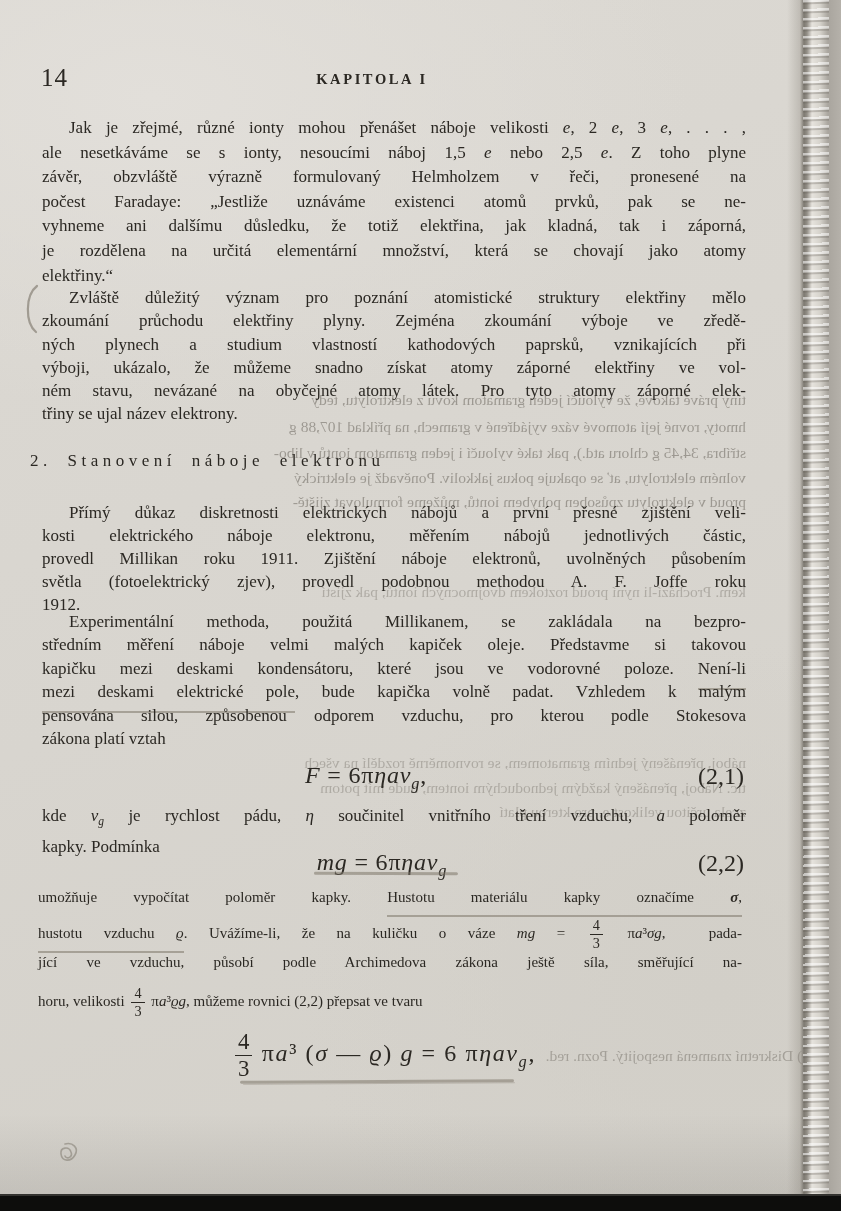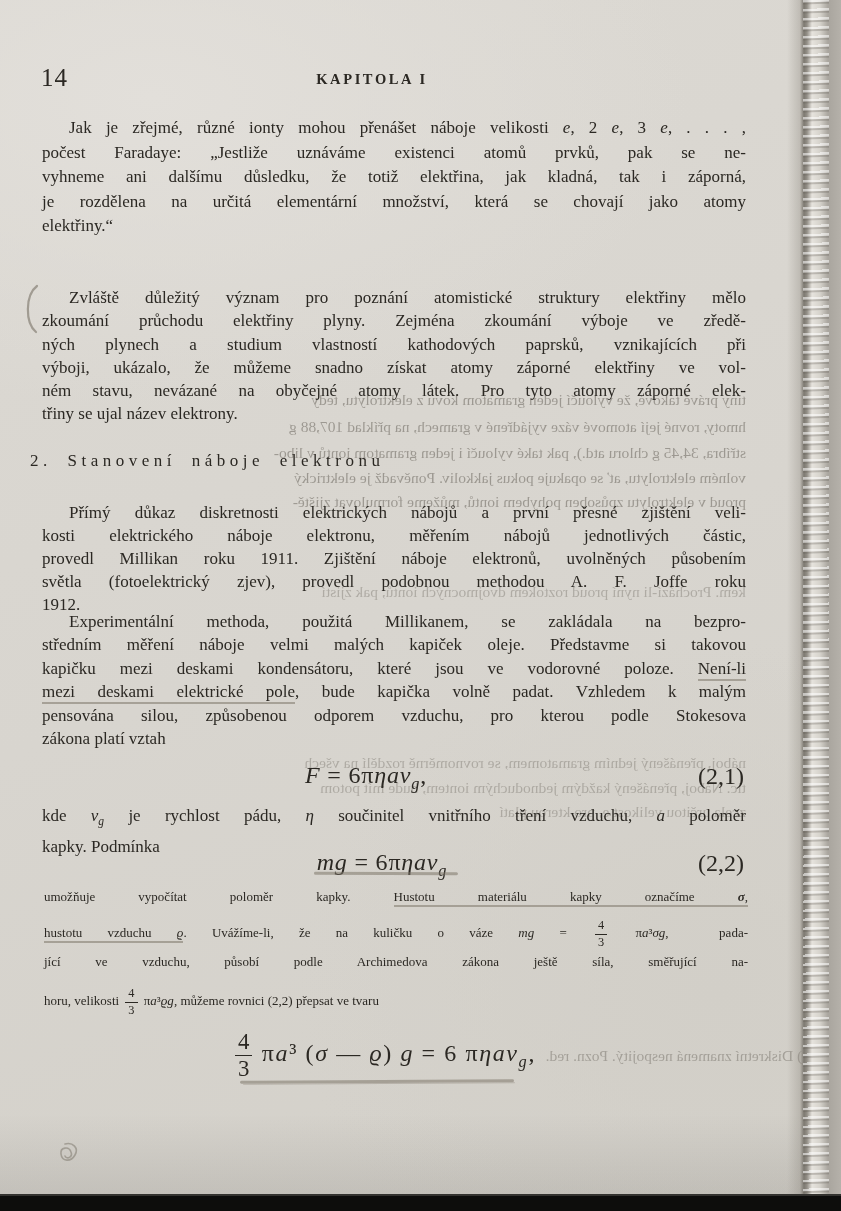--- a/index.html
+++ b/index.html
@@ -25,40 +25,40 @@
     font-size:17px;letter-spacing:4.5px;word-spacing:7px;}
   .para{position:absolute;left:42px;width:704px;}
   .line{font-size:17px;line-height:24.6px;text-align:justify;text-align-last:justify;}
   .p1{top:116px}.p1 .line{line-height:24.6px}
   .p2{top:286px}.p2 .line{line-height:23.3px}
   .p3{top:501px}.p3 .line{line-height:23.0px}
   .p4{top:610px}.p4 .line{line-height:23.4px}
   .p5{top:804px}.p5 .line{line-height:24.2px}
   .ind{text-indent:27px}
   .end{text-align-last:left}
-  .pline{position:absolute;left:44px;width:704px;font-size:13px;
+  .pline{position:absolute;left:38px;width:704px;font-size:15px;
     text-align:justify;text-align-last:justify;}
   .l-umoz{top:889px}
   .l-hust{top:912px;line-height:42px}
   .l-jici{top:954px}
   .l-horu{top:980px;line-height:42px;text-align-last:left}
   
   .eq{position:absolute;left:42px;width:704px;font-size:24px;letter-spacing:.8px;}
   .eq .body{display:block;text-align:center;}
   .eq .num{position:absolute;right:2px;top:1px;letter-spacing:0;padding-left:48px;}
   .eq1{top:762px}.eq1 .body{transform:translateX(-28px)}
   .eq2{top:849px}.eq2 .body{transform:translateX(-12px)}
   .eq3{top:1030px;line-height:46px}.eq3 .body{transform:translateX(-10px);letter-spacing:1.6px}
   sub{font-size:.68em;}
   .frac{display:inline-flex;flex-direction:column;align-items:center;vertical-align:middle;
     line-height:1.06;font-size:.95em;margin:0 3px;font-style:normal;letter-spacing:0;text-indent:0;}
   .frac .fn{padding:0 3px 1px;border-bottom:1.4px solid #2b2823;}
   .frac .fd{padding-top:1px;}
   
-  .u{border-bottom:2px solid rgba(125,118,106,.55);padding-bottom:1px;}
+  .u{border-bottom:2px solid rgba(125,118,106,.55);padding-bottom:10px;}
   .pmark{position:absolute;background:rgba(125,118,106,.55);height:2.6px;border-radius:2px;}
   .ul-eq2{left:314px;top:872px;width:144px;transform:rotate(.25deg);}
   .ul-eq3{left:240px;top:1080px;width:274px;transform:rotate(-.3deg);
     box-shadow:2px 2px 0 -1px rgba(125,118,106,.35);}
   .svgmark{position:absolute;}
   
   .st{position:absolute;left:42px;width:704px;transform:scaleX(-1);
     color:rgba(92,87,79,.60);font-size:15.5px;filter:blur(.5px);
     white-space:nowrap;overflow:hidden;}
   .st.f1{opacity:.8}.st.f2{opacity:.55}
@@ -93,20 +93,22 @@
   <div class="st f2" style="top:754px">náboj, přenášený jedním gramatomem, se rovnoměrně rozdělí na všech</div>
   <div class="st f2" style="top:779px">tic. Náboj, přenášený každým jednoduchým iontem, bude mít potom</div>
   <div class="st f2" style="top:803px">zcela určitou velikost e, pro kterou platí</div>
   <div class="st st10" style="top:1047px">*) Diskretní znamená nespojitý. Pozn. red.</div>
 
   <div class="pageno">14</div>
   <div class="runhead">KAPITOLA I</div>
 
   <div class="para p1">
     <div class="line ind">Jak je zřejmé, různé ionty mohou přenášet náboje velikosti <i>e</i>, 2 <i>e</i>, 3 <i>e</i>, . . . ,</div>
+    <div class="line">ale nesetkáváme se s ionty, nesoucími náboj 1,5 <i>e</i> nebo 2,5 <i>e</i>. Z toho plyne</div>
+    <div class="line">závěr, obzvláště výrazně formulovaný Helmholzem v řeči, pronesené na</div>
     <div class="line">počest Faradaye: „Jestliže uznáváme existenci atomů prvků, pak se ne-</div>
     <div class="line">vyhneme ani dalšímu důsledku, že totiž elektřina, jak kladná, tak i záporná,</div>
     <div class="line">je rozdělena na určitá elementární množství, která se chovají jako atomy</div>
     <div class="line end">elektřiny.“</div>
   </div>
 
   <div class="para p2">
     <div class="line ind">Zvláště důležitý význam pro poznání atomistické struktury elektřiny mělo</div>
     <div class="line">zkoumání průchodu elektřiny plyny. Zejména zkoumání výboje ve zředě-</div>
     <div class="line">ných plynech a studium vlastností kathodových paprsků, vznikajících při</div>

